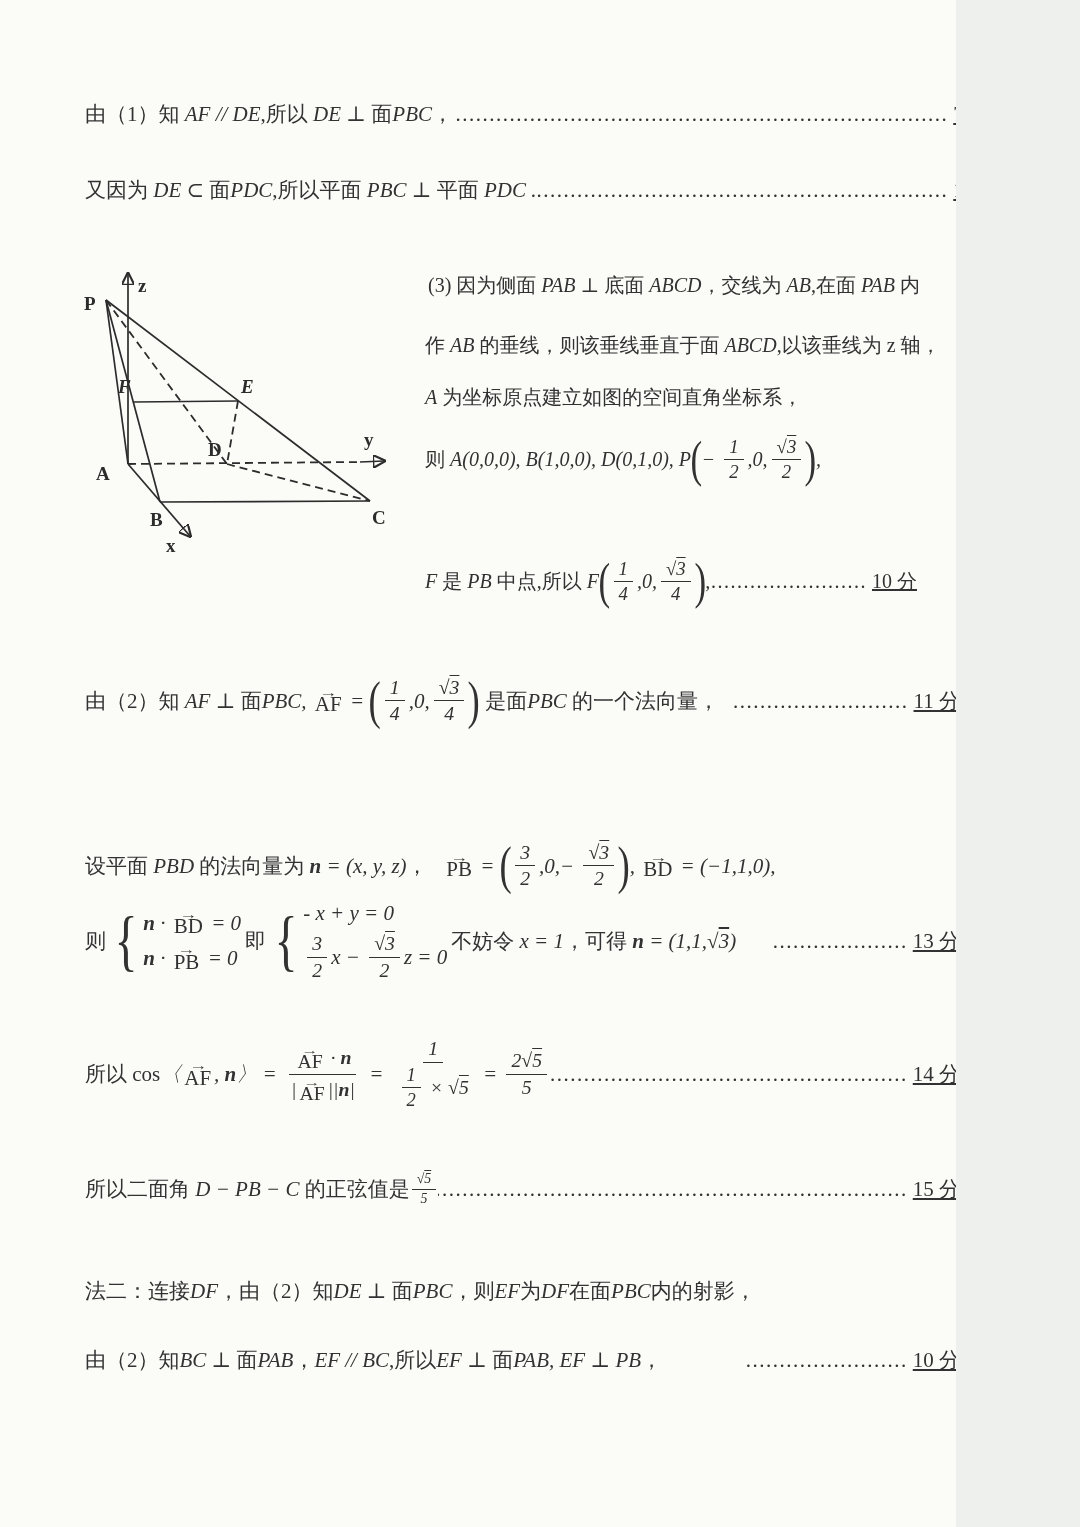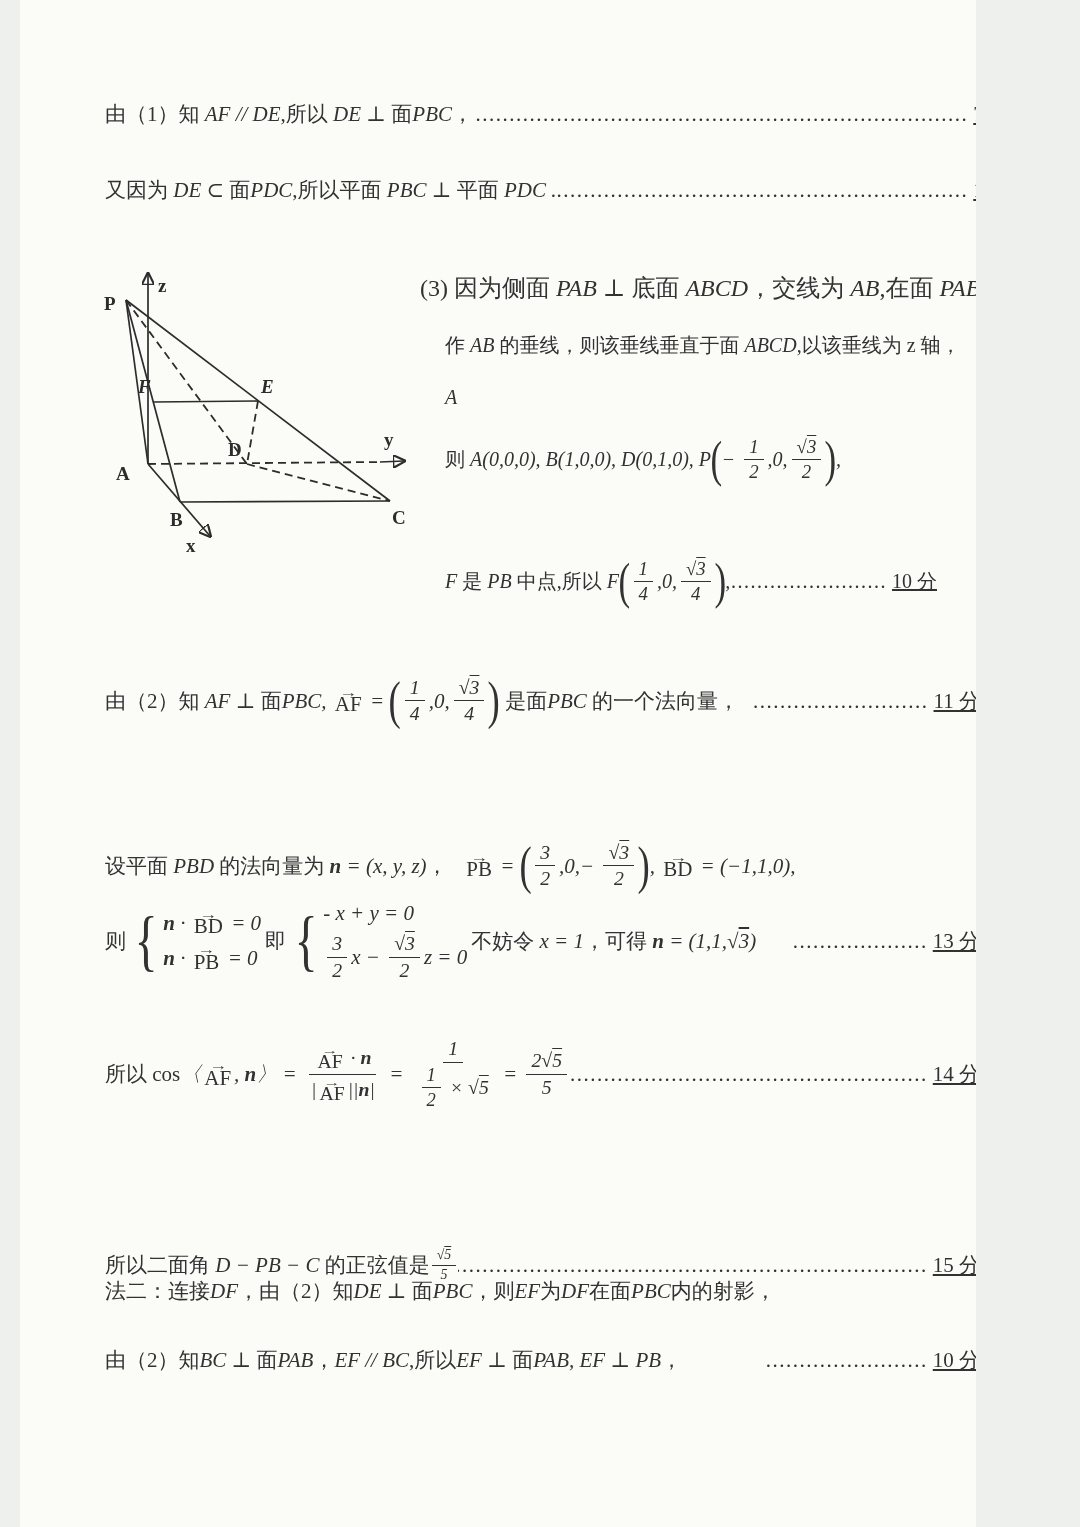--- a/index.html
+++ b/index.html
@@ -4,21 +4,21 @@
 <style>
   html,body{margin:0;padding:0;}
   body{
     width:1080px;height:1527px;
     background:#eef0ee;
     font-family:"Liberation Serif","DejaVu Serif",serif;
     color:#323232;
   }
   .page{
     position:absolute;left:0;top:0;width:956px;height:1527px;
-    background:#fbfbf8;overflow:hidden;margin-left:20px;
+    background:#fbfbf8;overflow:hidden;
   }
   .line{
     position:absolute;display:flex;align-items:center;
     font-size:21px;line-height:1.25;
   }
   .cn,.mt,.bd,.score{white-space:pre;}
   .mt{font-style:italic;}
   .bd{font-style:italic;font-weight:700;}
   .frac{display:inline-flex;flex-direction:column;align-items:center;
         margin:0 4px;line-height:1.1;font-size:0.94em;vertical-align:middle;}
@@ -103,40 +103,41 @@
     <text x="88" y="274">B</text>
     <text x="310" y="272">C</text>
     <text x="146" y="204">D</text>
     <text x="179" y="141" class="it">E</text>
     <text x="56" y="141" class="it">F</text>
     <text x="104" y="300">x</text>
     <text x="302" y="194">y</text>
     <text x="76" y="40">z</text>
   </svg>
 
-  <div class="line" style="top:273px;left:400px;width:575px;font-size:24px">
+  <div class="line" style="top:273px;left:428px;width:575px;font-size:20px">
       <span class="cn">(3) 因为侧面 </span>
       <span class="mt">PAB ⊥ </span>
       <span class="cn">底面 </span>
       <span class="mt">ABCD</span>
       <span class="cn">，交线为 </span>
       <span class="mt">AB</span>
       <span class="cn">,在面 </span>
       <span class="mt">PAB</span>
       <span class="cn"> 内</span>
     </div>
   <div class="line" style="top:333px;left:425px;width:575px;font-size:20px">
       <span class="cn">作 </span>
       <span class="mt">AB</span>
       <span class="cn"> 的垂线，则该垂线垂直于面 </span>
       <span class="mt">ABCD</span>
       <span class="cn">,以该垂线为 z 轴，</span>
     </div>
   <div class="line" style="top:385px;left:425px;width:575px;font-size:20px">
       <span class="mt">A</span>
+      <span class="cn"> 为坐标原点建立如图的空间直角坐标系，</span>
     </div>
   <div class="line" style="top:436px;left:425px;width:575px;font-size:20px">
       <span class="cn">则 </span>
       <span class="mt">A(0,0,0), B(1,0,0), D(0,1,0), </span>
       <span class="mt">P</span>
       <span class="lp">(</span>
       <span class="mt">− </span>
       <span class="frac">
         <span class="num">
           <span class="mt">1</span>
@@ -380,21 +381,21 @@
           <span class="mt">2</span>
           <span class="sqrt"><span class="rad">√</span><span class="radicand">5</span></span>
         </span>
         <span class="den">
           <span class="mt">5</span>
         </span>
       </span>
       <span class="dots">..................................................................</span>
       <span class="score">14 分</span>
     </div>
-  <div class="line" style="top:1248px;left:85px;width:875px">
+  <div class="line" style="top:1172px;left:85px;width:875px">
       <span class="cn">所以二面角 </span>
       <span class="mt">D − PB − C</span>
       <span class="cn"> 的正弦值是</span>
       <span class="frac sm">
         <span class="num">
           <span class="sqrt"><span class="rad">√</span><span class="radicand">5</span></span>
         </span>
         <span class="den">
           <span class="mt">5</span>
         </span>

